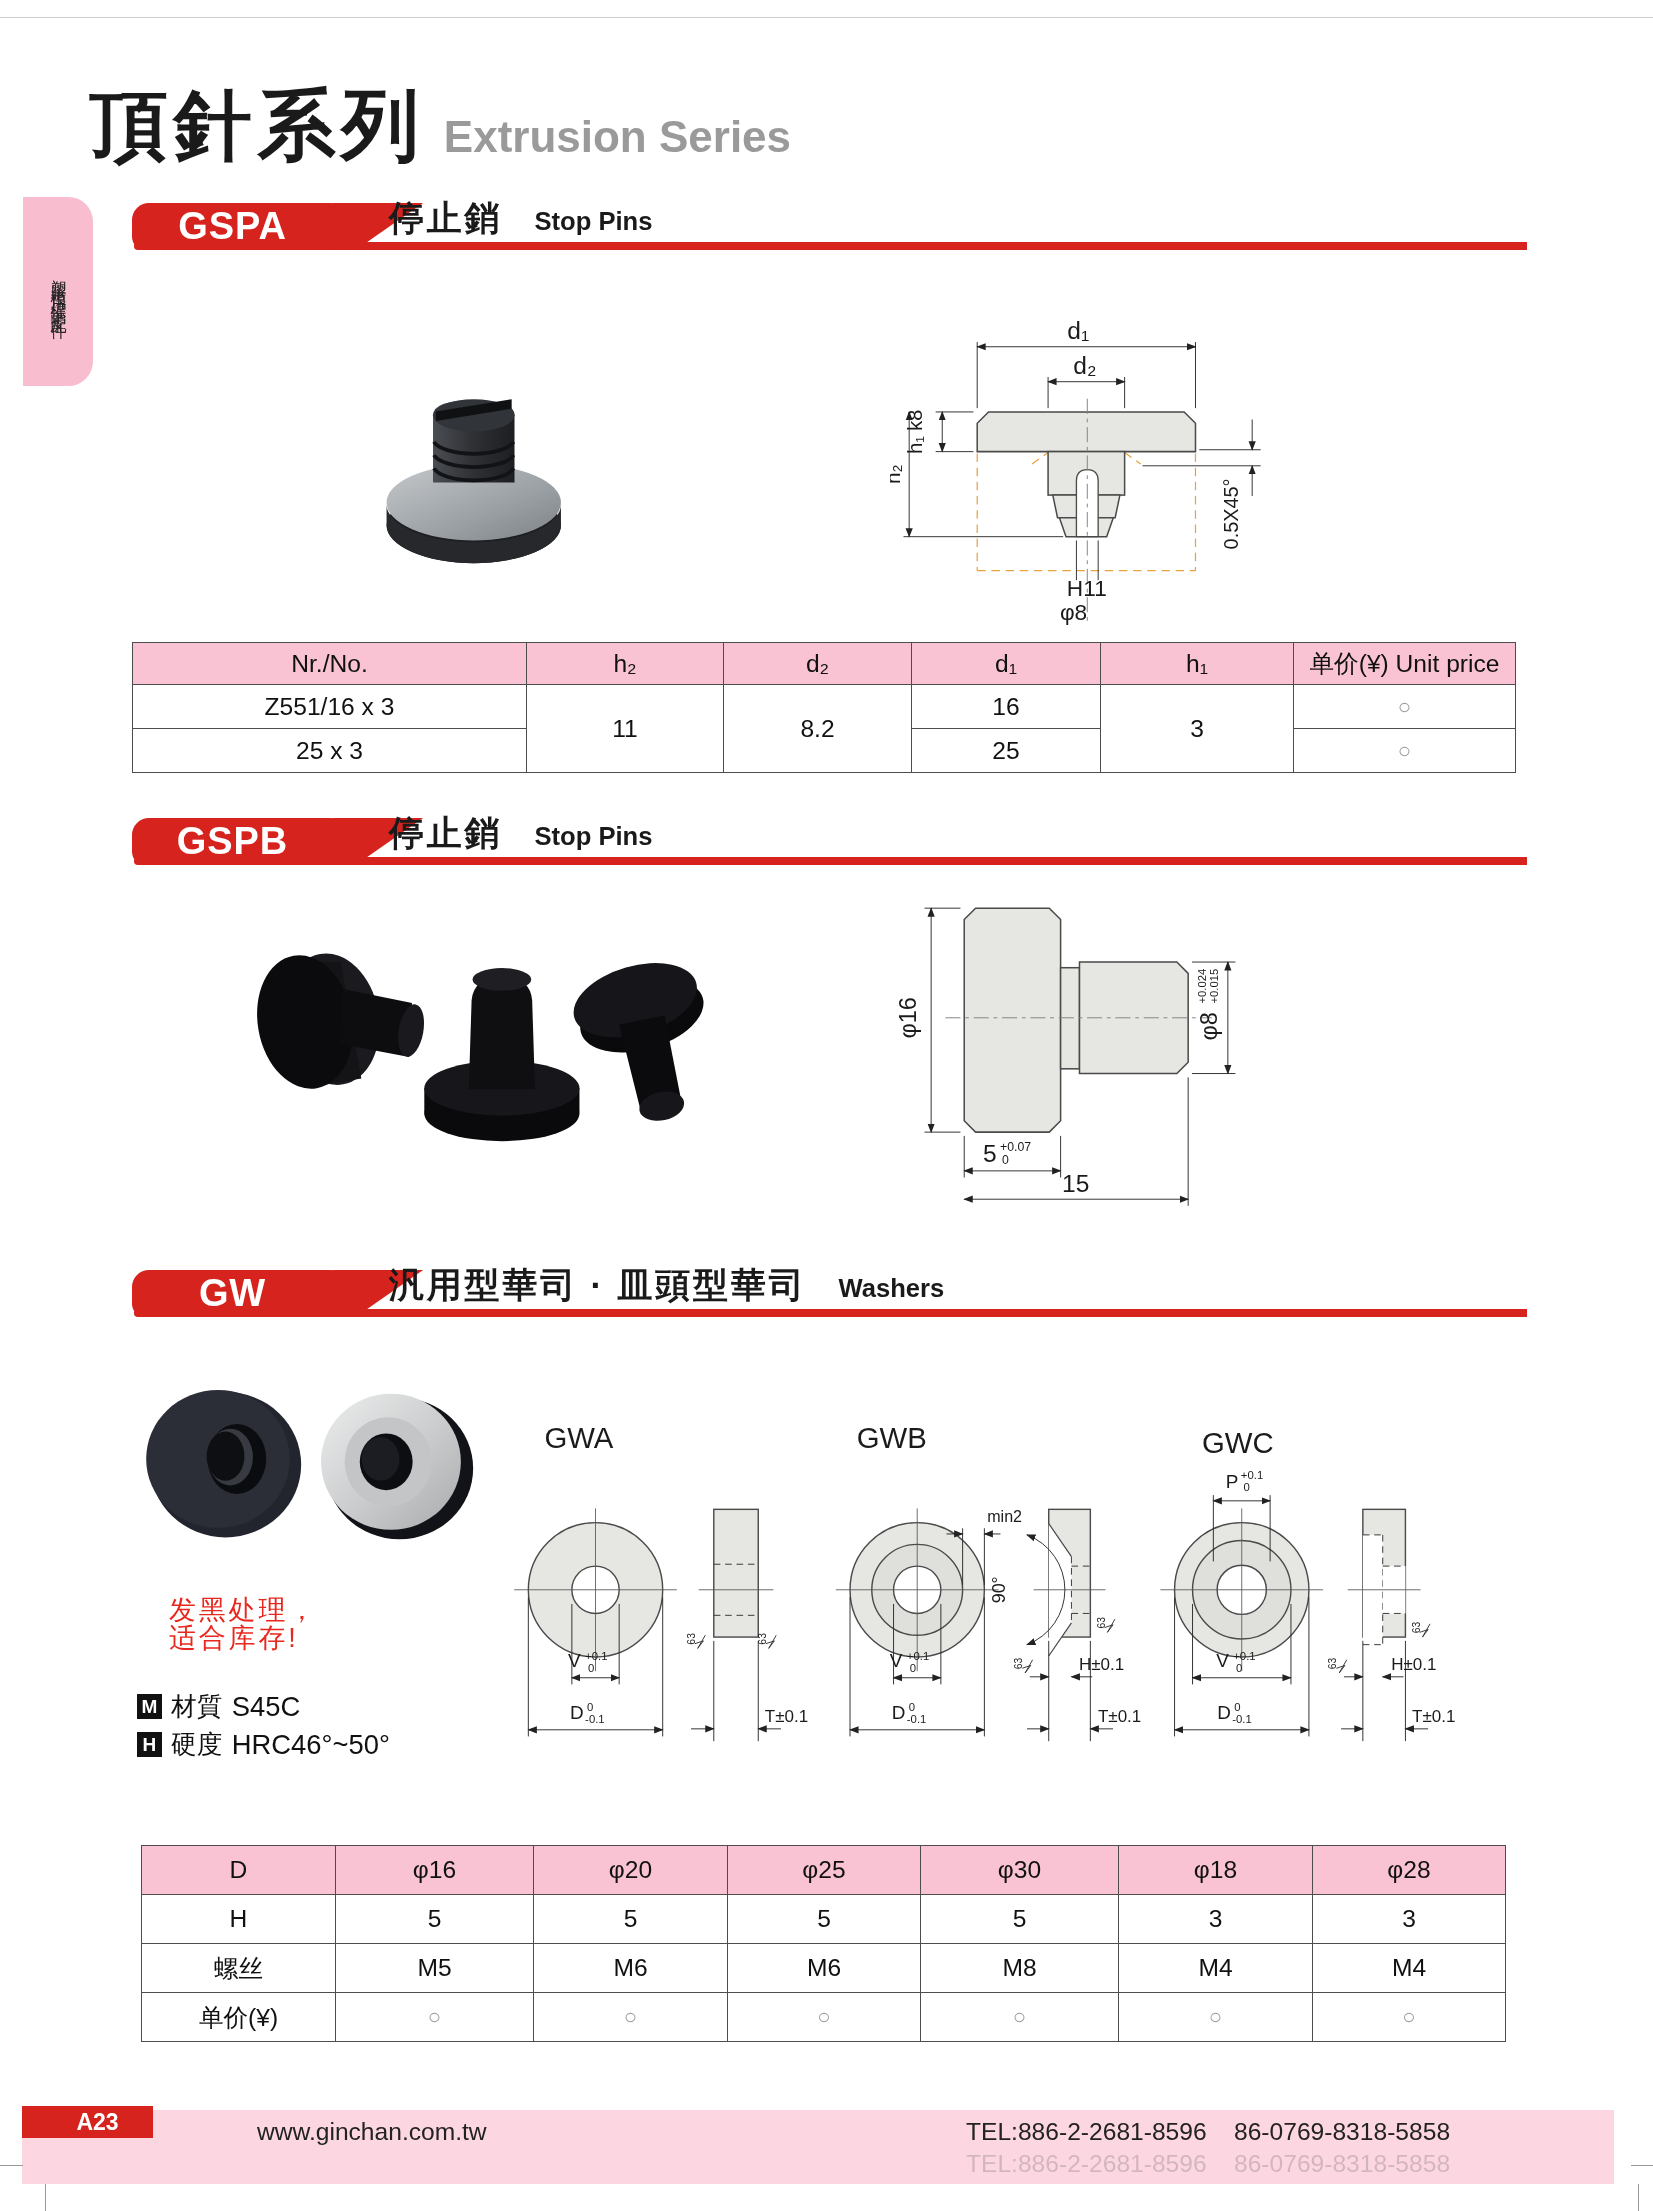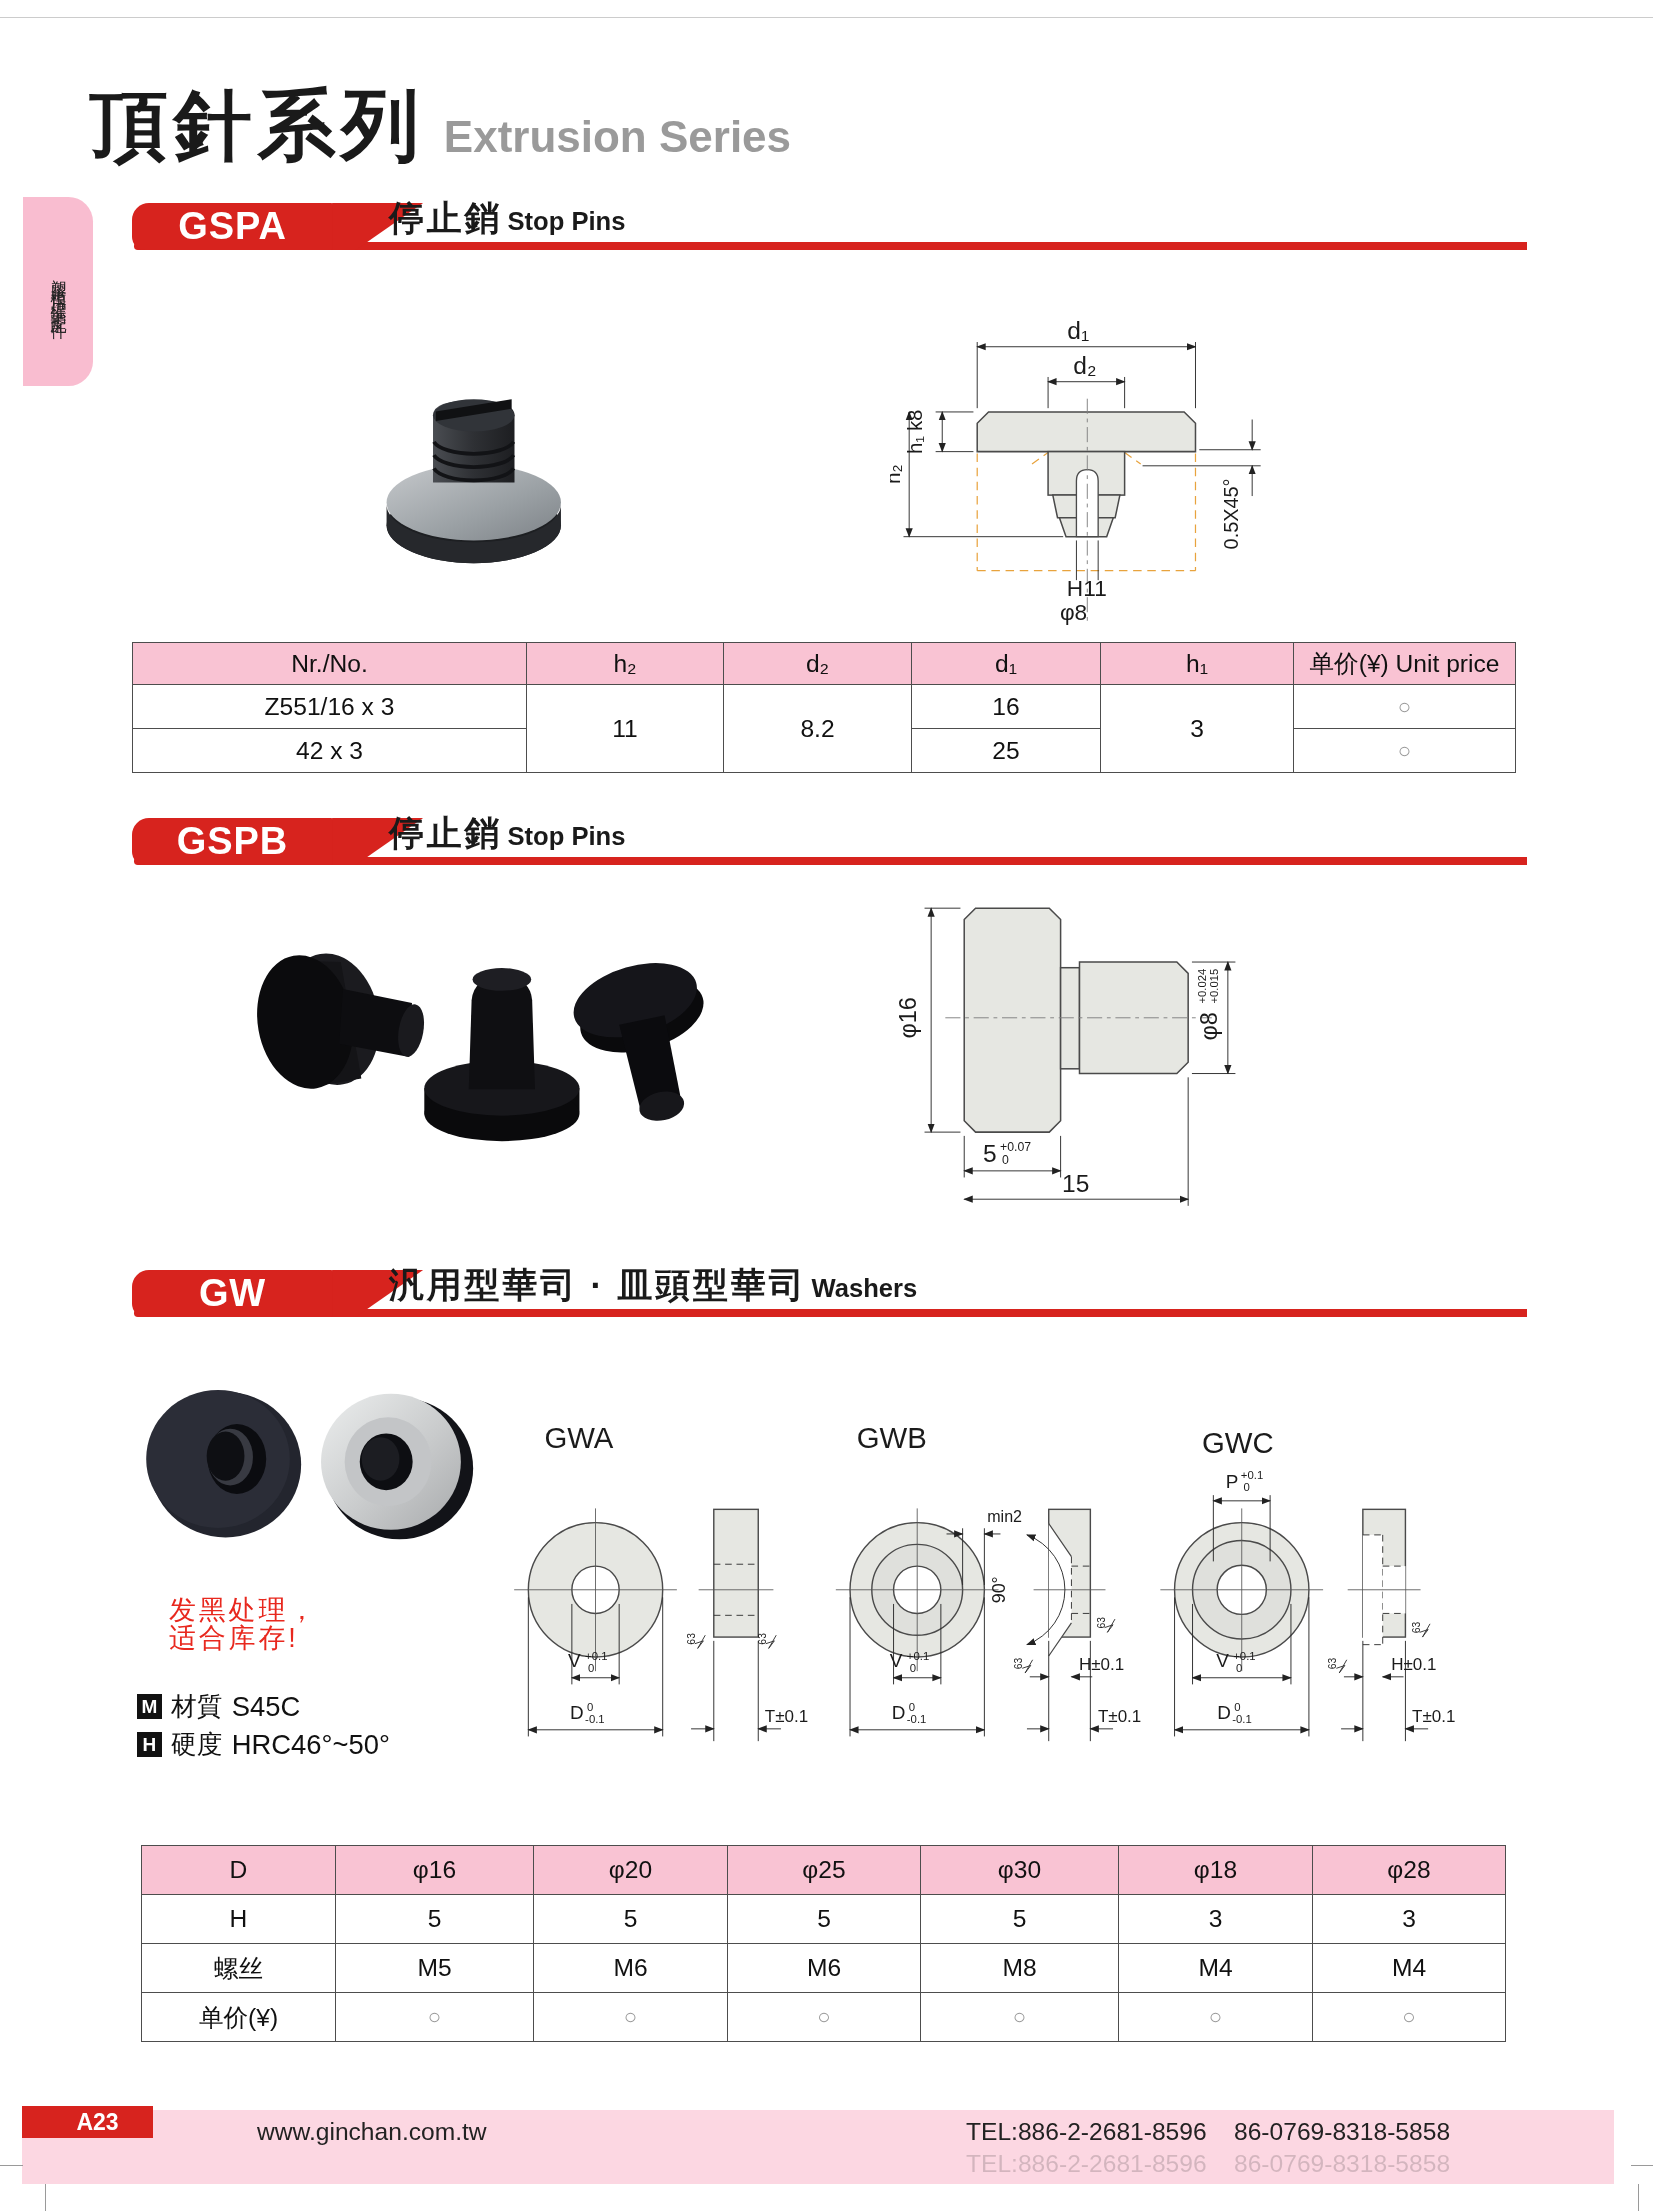--- a/index.html
+++ b/index.html
@@ -15,21 +15,21 @@
   .side-tab span{writing-mode:vertical-rl;text-orientation:upright;font-size:16px;
             letter-spacing:5.7px;color:#222;}
   
   .sec{left:132px;width:1395px;height:53px;}
   .sec .bar{position:absolute;left:1.9px;right:0;bottom:0;height:7.6px;background:#d7231e;border-radius:3.8px 0 0 3.8px;}
   .badge{position:absolute;left:0;bottom:0;width:201px;height:47px;background:#d7231e;
          border-radius:17px 1.9px 1.9px 13.2px;color:#fff;display:flex;align-items:center;
          justify-content:center;font-size:38px;font-weight:bold;letter-spacing:0.9px;}
   .badge::after{content:"";position:absolute;left:100%;margin-left:-0.9px;top:0;height:100%;width:91px;
          background:#d7231e;clip-path:polygon(0 0,100% 0,26% 100%,0 100%);}
-  .sec .titles{position:absolute;left:257px;bottom:7.6px;display:flex;align-items:baseline;gap:5px;white-space:nowrap;}
+  .sec .titles{position:absolute;left:257px;bottom:7.6px;display:flex;align-items:baseline;gap:32px;white-space:nowrap;}
   .sec .zh{font-size:35px;font-weight:bold;color:#1a1a1a;letter-spacing:2.8px;}
   .sec .en{font-size:25.6px;font-weight:bold;color:#1a1a1a;text-align:right;}
   
   table{border-collapse:collapse;table-layout:fixed;width:100%;}
   td{border:1.9px solid #4d4d4d;text-align:center;font-size:24.6px;color:#111;padding:0;}
   .thead td{background:#f9c3d3;}
   .circ{color:#9a9a9a;font-size:22px;}
   
   .rednote{color:#e8281e;font-size:27px;font-weight:normal;line-height:28px;letter-spacing:2.8px;}
   .specline{display:flex;align-items:center;gap:9.5px;font-size:25.6px;color:#111;}
@@ -162,21 +162,21 @@
       </tr>
       <tr style="height:44px;">
         <td>Z551/16 x 3</td>
         <td rowspan="2">11</td>
         <td rowspan="2">8.2</td>
         <td>16</td>
         <td rowspan="2">3</td>
         <td class="circ">○</td>
       </tr>
       <tr style="height:44px;">
-        <td>42 x 3</td>
+        <td>25 x 3</td>
         <td>25</td>
         <td class="circ">○</td>
       </tr>
     </tbody>
       </table>
   </div>
 
   <div class="abs sec" style="top:812px;">
     <div class="bar"></div>
     <div class="badge">

